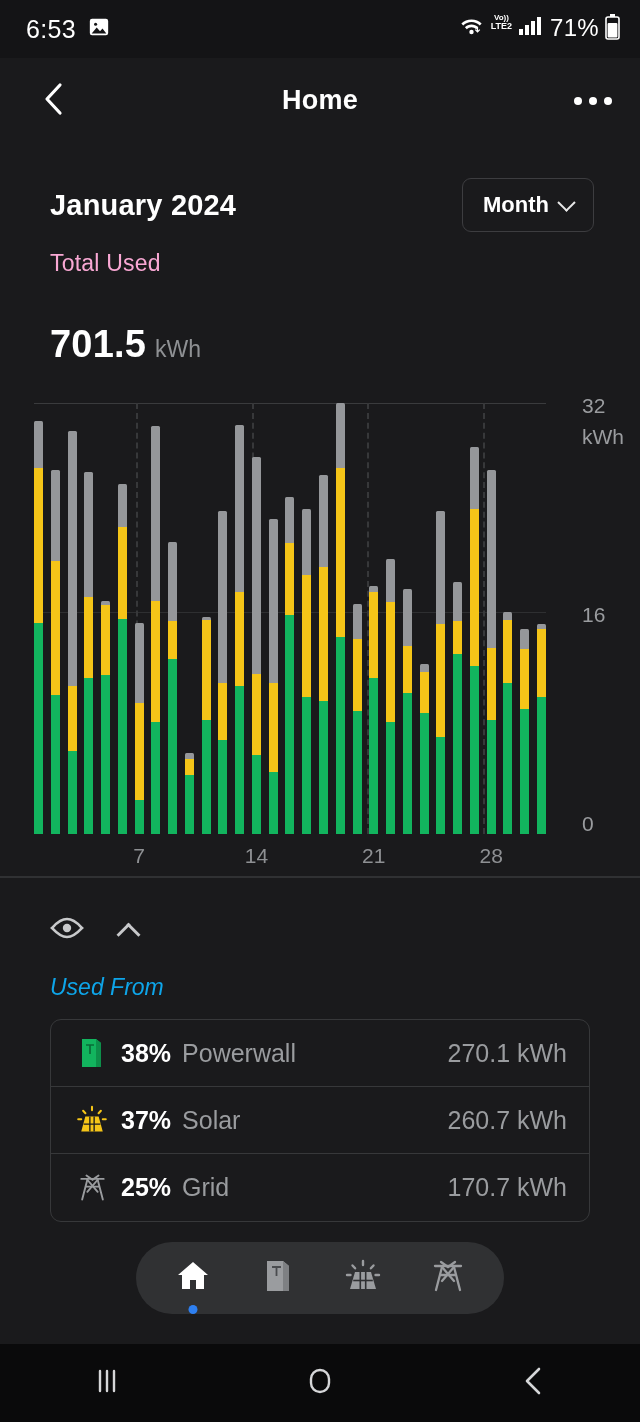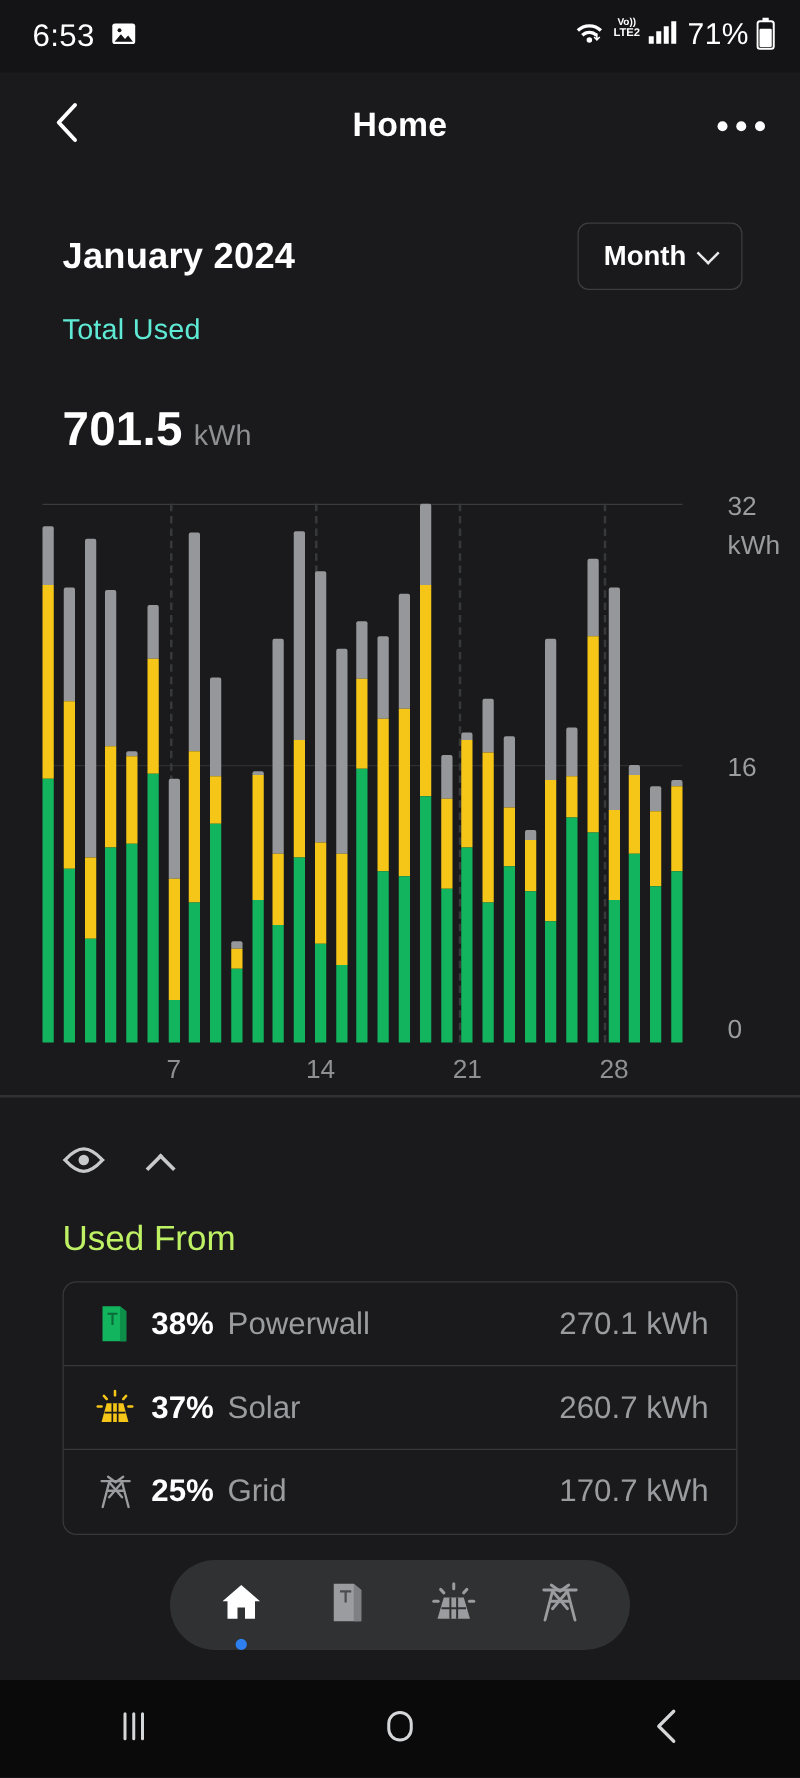--- a/index.html
+++ b/index.html
@@ -45,21 +45,21 @@
   }
   .period-title { font-size:29px; font-weight:700; letter-spacing:.2px; }
   .month-select {
     border:1px solid #3d3d40; border-radius:9px; padding:13px 20px;
     display:flex; align-items:center; gap:11px;
     font-size:22px; font-weight:700; color:#fff; background:transparent;
   }
   .chev-d { width:13px; height:13px; border-right:2.6px solid #e8e8e8;
             border-bottom:2.6px solid #e8e8e8; transform:rotate(45deg) translate(-2px,-2px); }
 
-  .total-label { padding:18px 0 0 50px; font-size:23px; color:#5eead4; letter-spacing:.2px; }
+  .total-label { padding:18px 0 0 50px; font-size:23px; color:#f9a8d4; letter-spacing:.2px; }
   .total-row { padding:2px 0 0 50px; display:flex; align-items:baseline; gap:9px; }
   .total-value { font-size:38px; font-weight:700; letter-spacing:.2px;margin-top:44px; }
   .total-unit { font-size:23px; color:#8e9093; }
 
   
   .chart-wrap { position:relative; margin-top:26px; height:470px; }
   .plot {
     position:absolute; left:34px; top:11px; width:512px; height:431px;
   }
   .gridline { position:absolute; left:0; width:100%; height:1px; background:#3a3b3d; }
@@ -79,21 +79,21 @@
 
   .divider { height:2px; background:#303133; width:100%; margin-top:14px; }
 
   
   .ef-head { display:flex; align-items:center; justify-content:space-between;
              padding:38px 44px 0 50px; }
   .ef-title { font-size:25px; font-weight:700; }
   .ef-actions { display:flex; align-items:center; gap:36px; }
   .chev-u { width:17px; height:17px; border-left:3px solid #c8c9cb;
             border-top:3px solid #c8c9cb; transform:rotate(45deg) translate(3px,3px); }
-  .used-from { padding:30px 0 0 50px; font-size:28px; color:#bef264; }
+  .used-from { padding:30px 0 0 50px; font-size:23px; color:#0ea5e9;font-style:italic; }
 
   .ef-card { margin:18px 50px 0 50px; border:1px solid #37383a; border-radius:11px;
              overflow:hidden; }
   .ef-row { display:flex; align-items:center; height:67px; padding:0 22px 0 20px;
             border-bottom:1px solid #37383a; }
   .ef-row:last-child { border-bottom:none; }
   .ef-icon { width:42px; display:flex; justify-content:center; align-items:center; }
   .ef-pct { font-size:25px; font-weight:700; margin-left:8px; }
   .ef-name { font-size:25px; color:#9a9c9f; margin-left:11px; }
   .ef-val { margin-left:auto; font-size:25px; color:#9a9c9f; }

